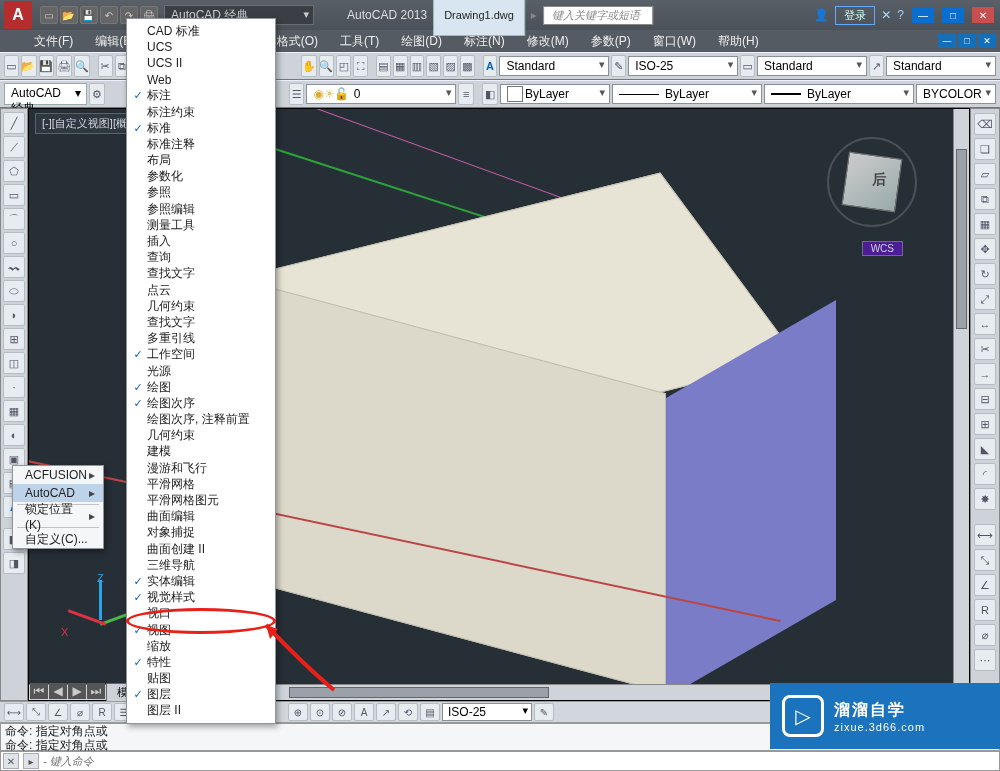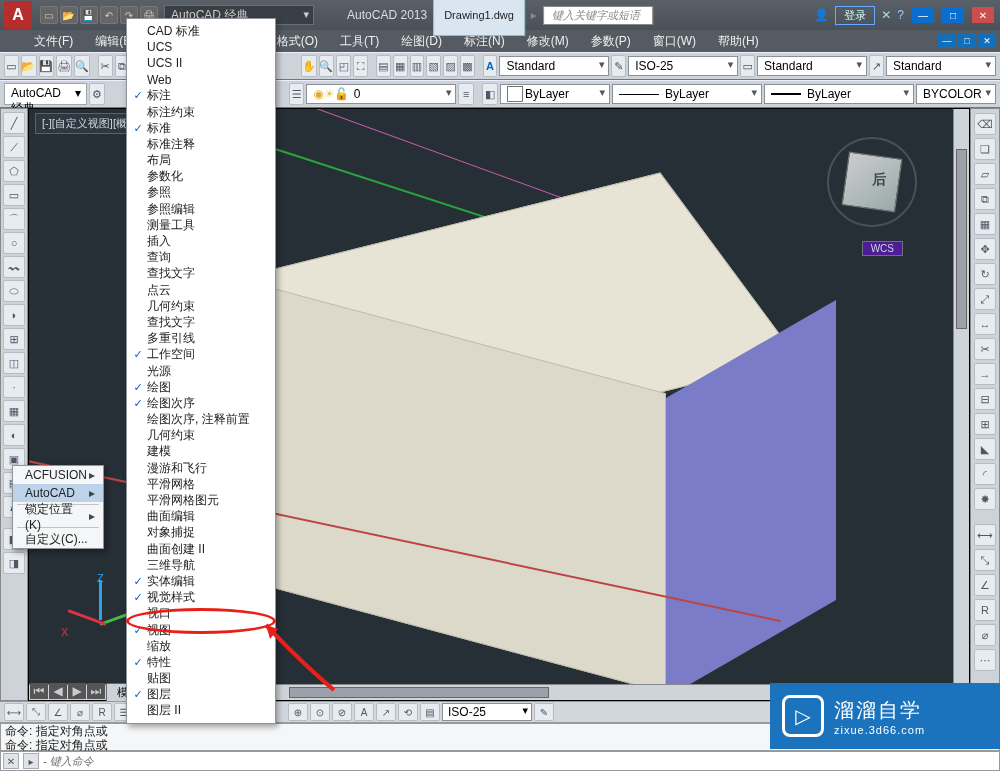--- a/index.html
+++ b/index.html
@@ -105,21 +105,21 @@
 
 
 .redmark{position:absolute; left:126px; top:608px; width:150px; height:26px; border:3px solid #e8201a; border-radius:50%; z-index:120; pointer-events:none;}
 .redarrow{position:absolute; left:254px; top:615px; z-index:120; pointer-events:none;}
 .redarrow svg{overflow:visible;}
 
 
 .watermark{position:absolute; right:0; bottom:22px; width:230px; height:66px; background:#1a73bc; display:flex; align-items:center; gap:10px; padding:6px 12px; z-index:80;}
 .watermark .play{width:42px;height:42px;border:3px solid #fff;border-radius:8px;display:flex;align-items:center;justify-content:center;color:#fff;font-size:20px;}
 .watermark .txt{color:#fff;}
-.watermark .txt .big{font-size:20px;font-weight:normal;letter-spacing:2px;}
+.watermark .txt .big{font-size:16px;font-weight:bold;letter-spacing:2px;}
 .watermark .txt .small{font-size:11px;letter-spacing:1px;}
 
 
 .navicons{height:18px; background:#4a5158; display:flex; align-items:center; padding-left:560px; gap:4px;}
 .navicons .d{width:14px;height:14px;border-radius:50%;}
 </style>
 </head>
 <body>
 
 <div class="titlebar">

